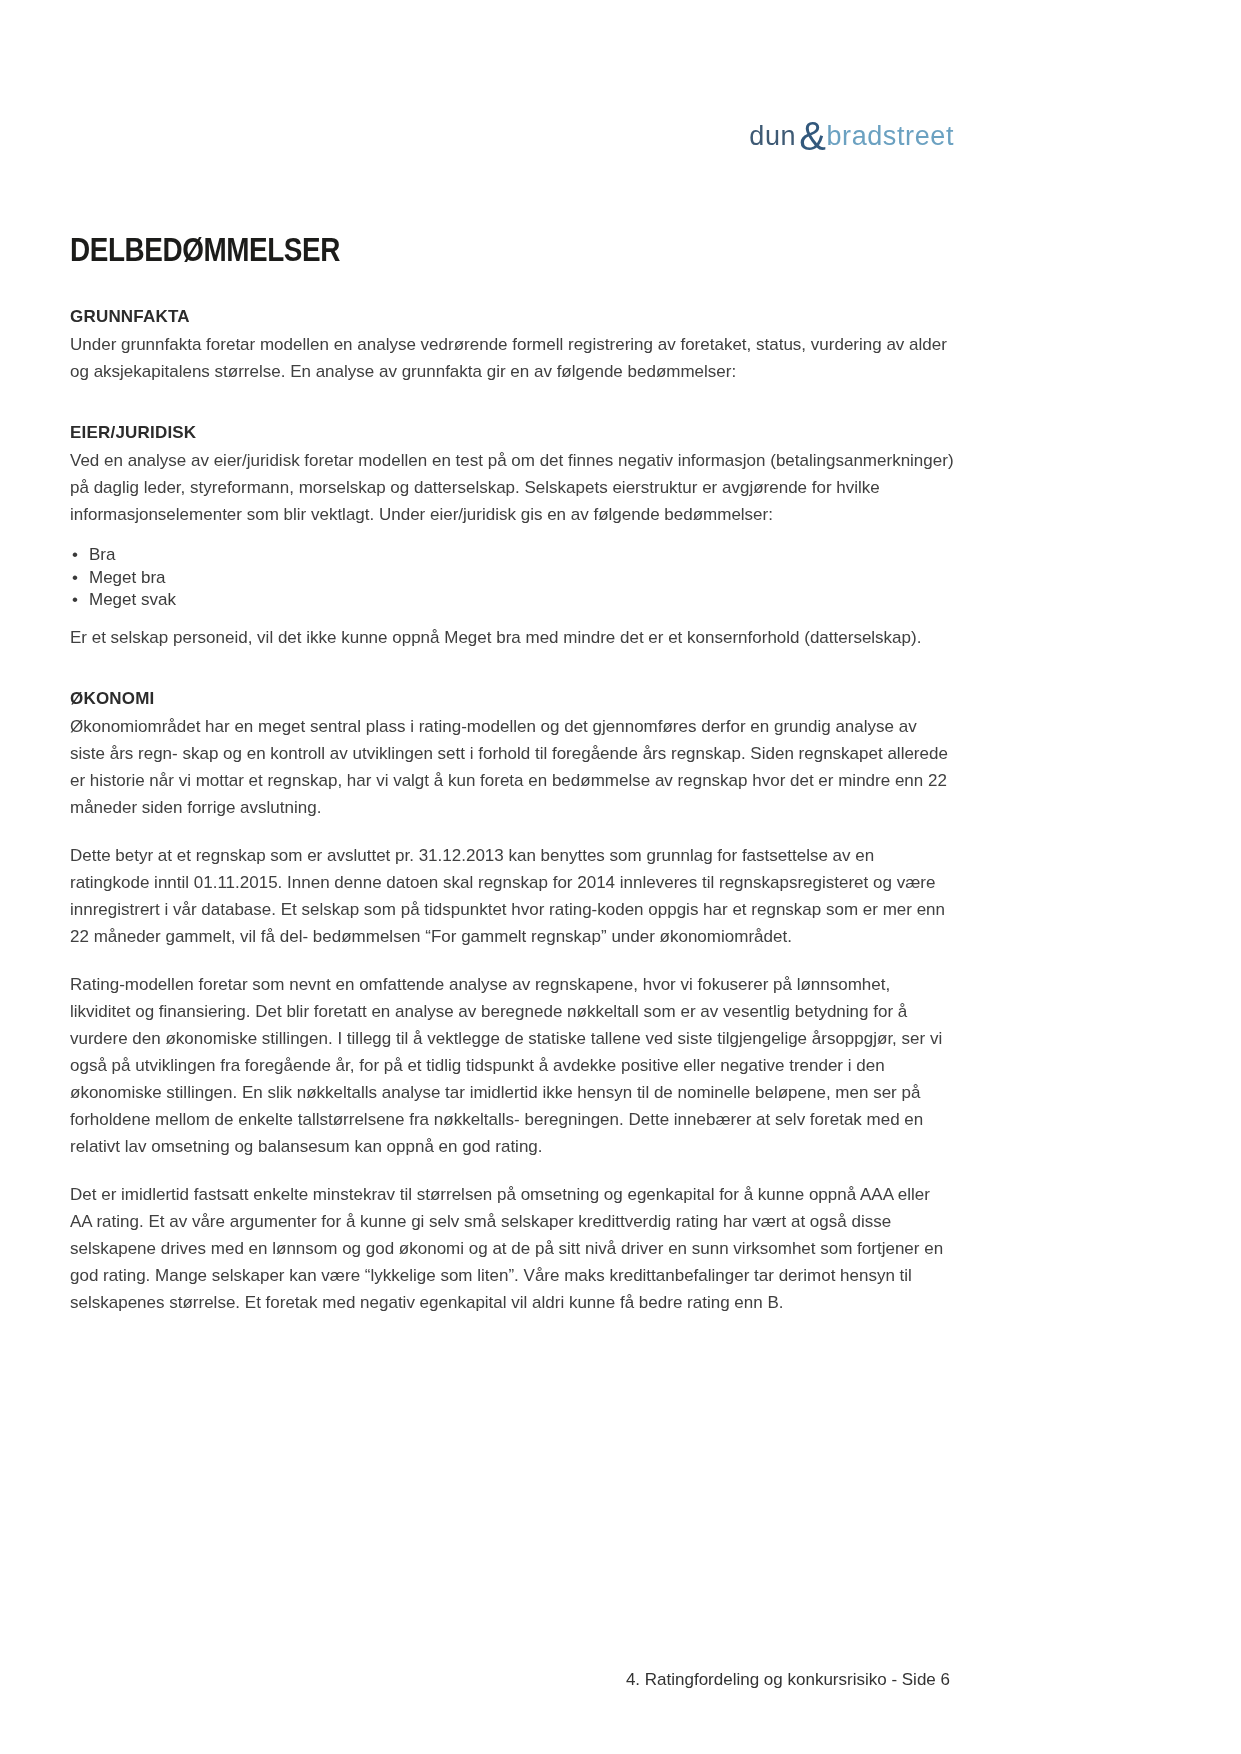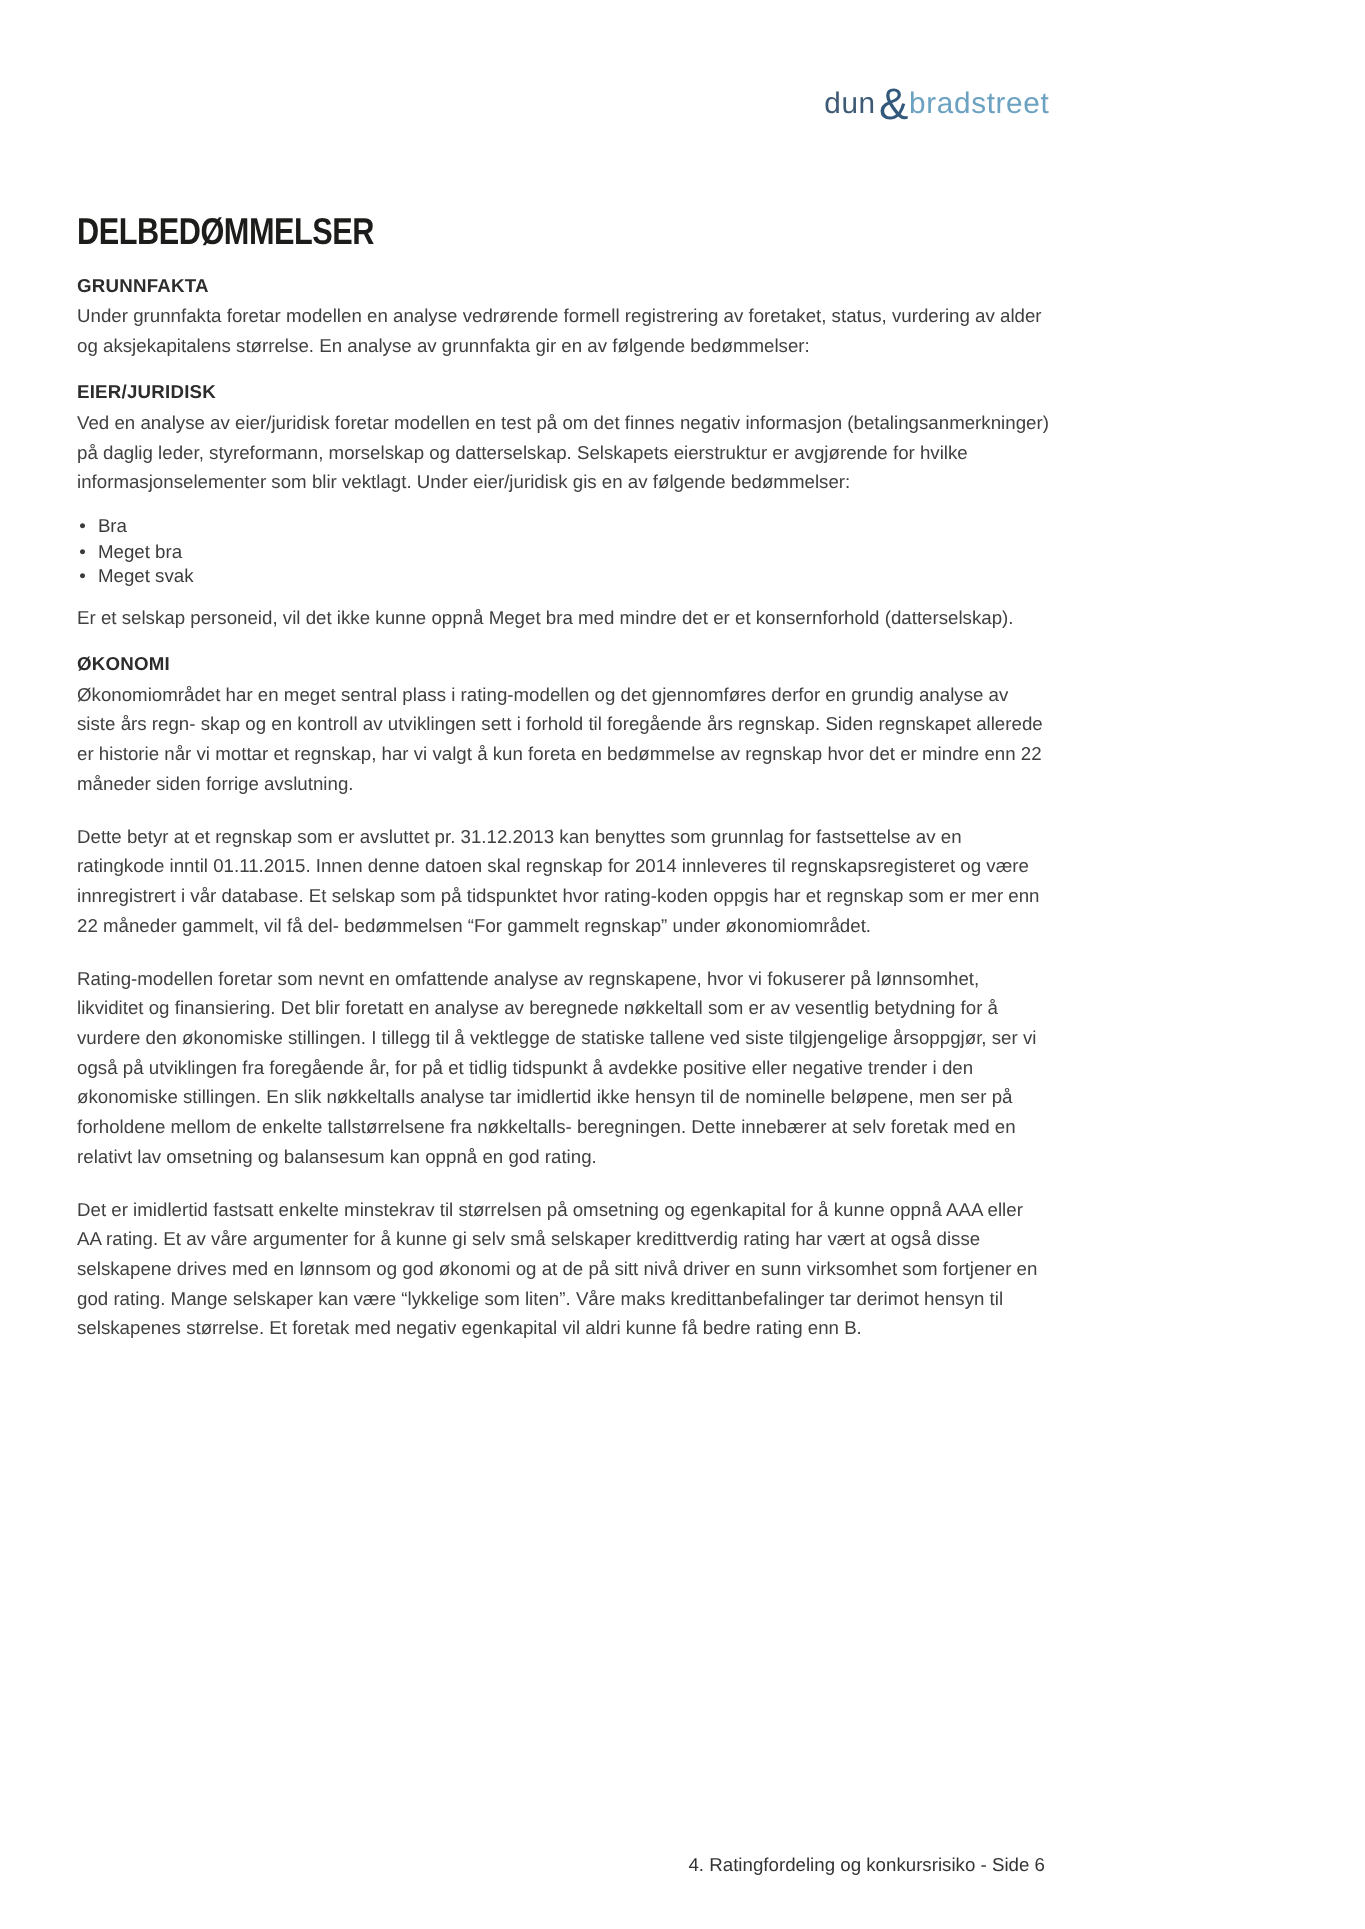--- a/index.html
+++ b/index.html
@@ -13,24 +13,24 @@
     overflow: hidden;
   }
   .content {
     position: absolute;
     left: 70px;
     top: 0;
     width: 884px;
   }
   
   .logo-row {
-    margin-top: 74px;
+    margin-top: 112px;
     display: flex;
     justify-content: flex-end;
-    align-items: center;
+    align-items: flex-end;
     height: 40px;
   }
   .brand {
     font-size: 27px;
     letter-spacing: 0.6px;
     white-space: nowrap;
   }
   .brand .dun { color: #3e5a74; }
   .brand .amp {
     color: #32587c;
@@ -46,21 +46,21 @@
     font-size: 34px;
     font-weight: bold;
     color: #1c1c1a;
     letter-spacing: -0.5px;
     transform: scaleX(0.82);
     transform-origin: left center;
     white-space: nowrap;
   }
   
   .section-heading {
-    margin-top: 19px;
+    margin-top: 38px;
     margin-bottom: 4px;
     font-size: 17px;
     font-weight: bold;
     color: #2c2c2c;
     letter-spacing: 0.2px;
   }
   .body-par {
     font-size: 17px;
     line-height: 27px;
     color: #404040;
@@ -81,21 +81,21 @@
     content: "\2022";
     position: absolute;
     left: 2px;
     top: 0;
   }
   .note { margin-top: 12px; }
   
   .footer {
     position: absolute;
     right: 291px;
-    bottom: 48px;
+    bottom: 64px;
     font-size: 17px;
     color: #333333;
     white-space: nowrap;
   }
 </style>
 </head>
 <body>
 
 <div class="content">
 

